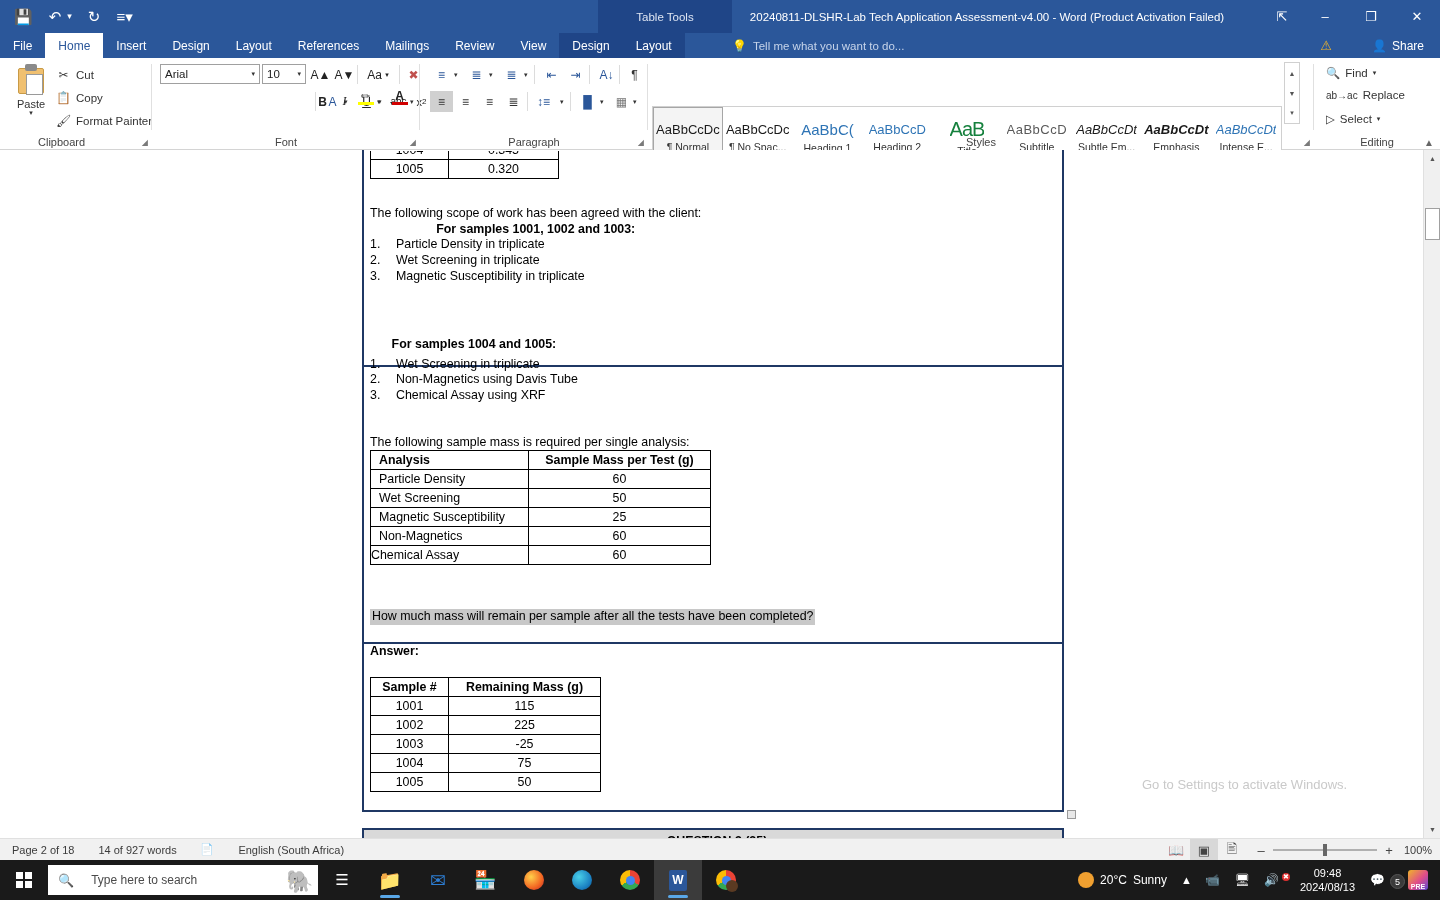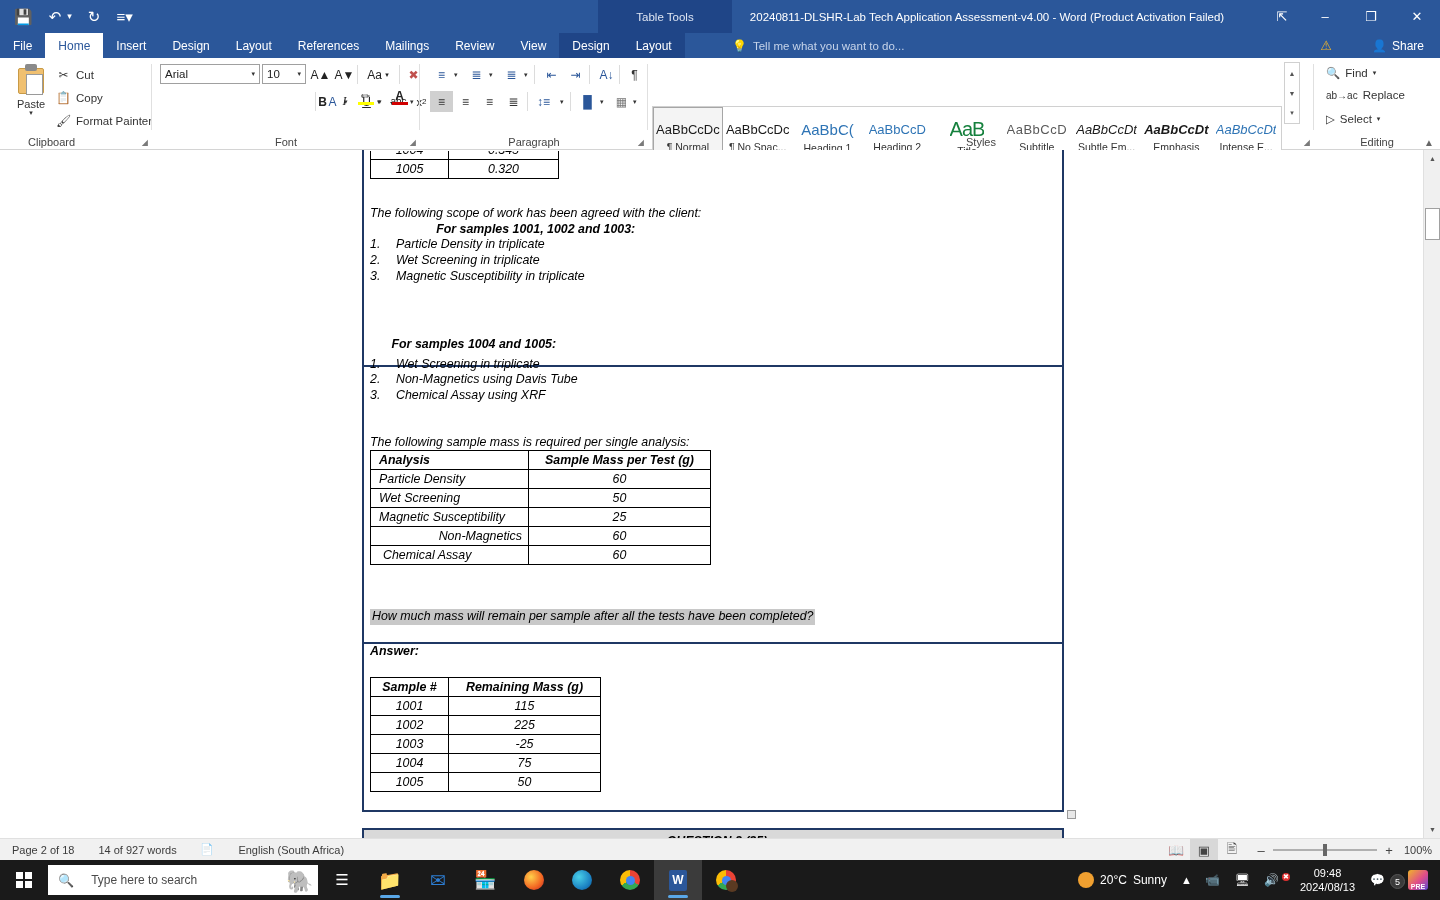--- a/index.html
+++ b/index.html
@@ -167,21 +167,21 @@
     position: absolute; left: 12px; display: flex; align-items: center; gap: 5px;
     font-size: 11.5px; color: #333; cursor: pointer; white-space: nowrap;
   }
   .ribbon-collapse {
     position: absolute; right: 6px; bottom: 2px; font-size: 10px; color: #666; cursor: pointer;
   }
 
   
   .docarea {
     position: absolute; top: 150px; left: 0; width: 1440px; height: 688px;
-    background: #ffffff; overflow: hidden; font-style: italic;
+    background: #ffffff; overflow: hidden;
   }
   .page {
     position: absolute; left: 0px; top: 0px; width: 1425px; height: 688px;
     background: #ffffff;
   }
   .docpane {
     position: absolute; left: 362px; top: 0px; width: 706px;
     font-family: "Liberation Sans", sans-serif;
   }
 
@@ -332,21 +332,21 @@
       <span>Cut</span>
     </div>
     <div class="cb-item" style="top:33px;">
       <span class="cb-ico">📋</span>
       <span>Copy</span>
     </div>
     <div class="cb-item" style="top:56px;">
       <span class="cb-ico">🖌</span>
       <span>Format Painter</span>
     </div>
-    <div class="glabel" style="text-align:left; padding-left:28px;">Clipboard</div>
+    <div class="glabel" style="text-align:left; padding-left:38px;">Clipboard</div>
     <div class="dlg">◢</div>
     <div class="gdiv"></div>
   </div>
 
   <div class="rgroup fontgroup">
     <div class="fontname">
       <span>Arial</span>
       <span class="ddcaret">▾</span>
     </div>
     <div class="fontsize">
@@ -581,25 +581,25 @@
         </tr>
         <tr>
           <td style="text-align:left; padding-left:8px;">Wet Screening</td>
           <td>50</td>
         </tr>
         <tr>
           <td style="text-align:left; padding-left:8px;">Magnetic Susceptibility</td>
           <td>25</td>
         </tr>
         <tr>
-          <td style="text-align:right; padding-left:8px;">Non-Magnetics</td>
+          <td style="text-align:left; padding-left:8px;">Non-Magnetics</td>
           <td>60</td>
         </tr>
         <tr>
-          <td style="text-align:left; padding-left:12px;">Chemical Assay</td>
+          <td style="text-align:left; padding-left:0;">Chemical Assay</td>
           <td>60</td>
         </tr>
       </tbody>
         </table>
 
       <div class="ptext hl" style="position:absolute; left:8px; top:459px; display:inline-block; padding:0 2px;">How much mass will remain per sample after all the tests have been completed?</div>
 
       <div style="position:absolute; left:0px; top:492px; width:702px; height:170px; border:2px solid #1f3864; border-top:2px solid #1f3864;"></div>
 
       <div class="ptext pbold" style="position:absolute; left:8px; top:494px;">Answer:</div>
@@ -635,20 +635,21 @@
 
       <div style="position:absolute; left:0px; top:678px; width:702px; height:22px; border:2px solid #1f3864; border-bottom:none; background:#d9d9d9; overflow:hidden;">
         <div class="ptext pbold" style="padding-left:8px; padding-top:4px;">QUESTION 3 (25)</div>
       </div>
 
       <div style="position:absolute; left:705px; top:660px; width:9px; height:9px; border:1px solid #9a9a9a; background:#e8e8e8;"></div>
     </div>
   </div>
 
   <div class="watermark" style="top:625px; left:1142px;">
+    <div class="wm2">Go to Settings to activate Windows.</div>
   </div>
 </div>
 
 <div class="vscroll">
   <div class="vsarrow">▲</div>
   <div class="vsthumb"></div>
   <div class="vsarrow" style="position:absolute; bottom:0;">▼</div>
 </div>
 
 <div class="statusbar">

